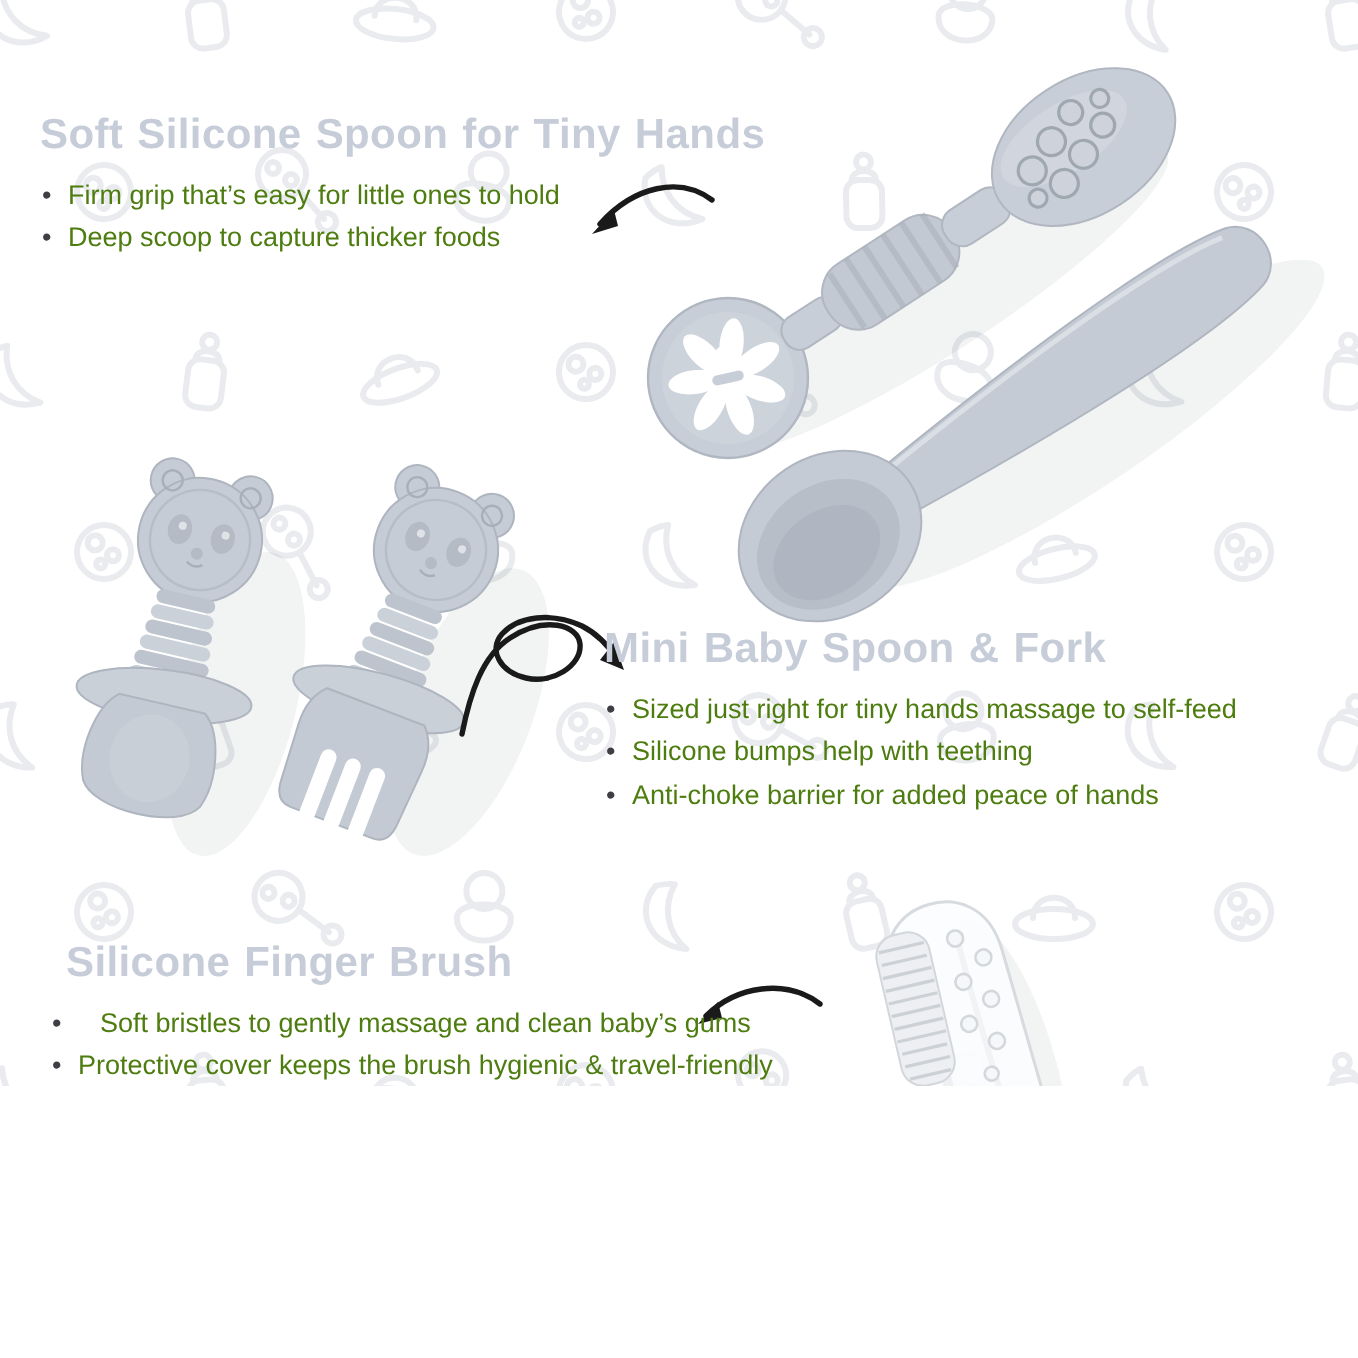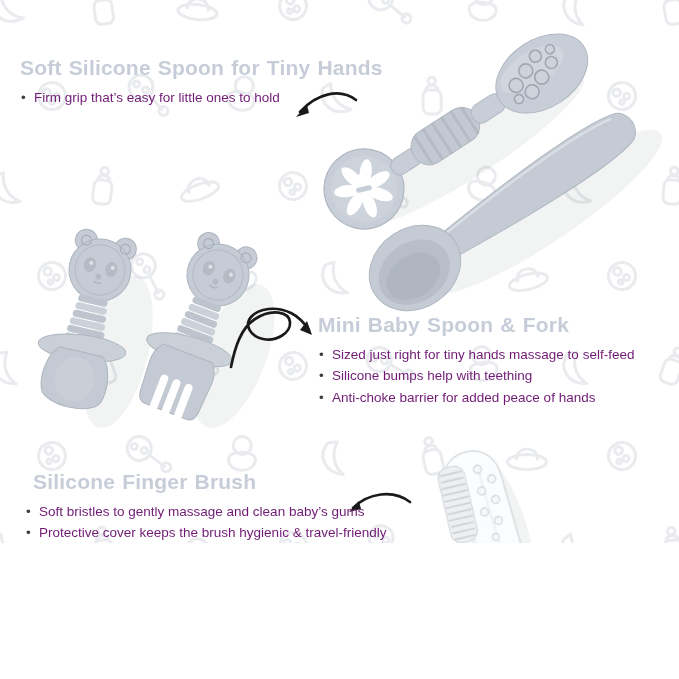--- a/index.html
+++ b/index.html
@@ -25,32 +25,32 @@
     white-space:nowrap;
   }
   .section ul{
     list-style:none;margin:0;padding:0;
   }
   .section li{
     position:relative;
     padding-left:14px;
     font-size:13.5px;
     line-height:21.3px;
-    color:#701a75;
+    color:#4d7c0f;
     white-space:nowrap;
   }
   .section li::before{
     content:"\2022";
     position:absolute;left:1px;top:0;
     color:#3e3f44;
   }
   #sec-spoon{left:20px;top:56px;}
-  #sec-mini{left:318px;top:313px;}
+  #sec-mini{left:302px;top:313px;}
   #sec-brush{left:33px;top:470px;}
-  #sec-brush ul{margin-left:-8px;}
+  #sec-brush ul{margin-left:-8px;text-align:center;}
 </style>
 </head>
 <body>
 
 <div id="canvas">
 
   <svg id="bg-pattern" viewBox="0 0 679 679" aria-hidden="true">
     <defs>
       <g id="pi-crescent">
         <path d="M-8,-7 C-13,3 -5,13 7,11 C-1,7 -4,-1 -2,-9 C-4,-9 -6,-8 -8,-7 Z"></path>
@@ -316,20 +316,21 @@
         <path d="M410,502 C393,489 368,493 353,508"></path>
         <path d="M349,512 L359,501 L361,509 Z" fill="#1a1a1a" stroke="none"></path>
       </g>
     </g>
   </svg>
 
   <div class="section" id="sec-spoon">
     <h2>Soft Silicone Spoon for Tiny Hands</h2>
     <ul>
       <li>Firm grip that’s easy for little ones to hold</li>
+      <li>Deep scoop to capture thicker foods</li>
     </ul>
   </div>
 
   <div class="section" id="sec-mini">
     <h2>Mini Baby Spoon &amp; Fork</h2>
     <ul>
       <li>Sized just right for tiny hands massage to self-feed</li>
       <li>Silicone bumps help with teething</li>
       <li>Anti-choke barrier for added peace of hands</li>
     </ul>

